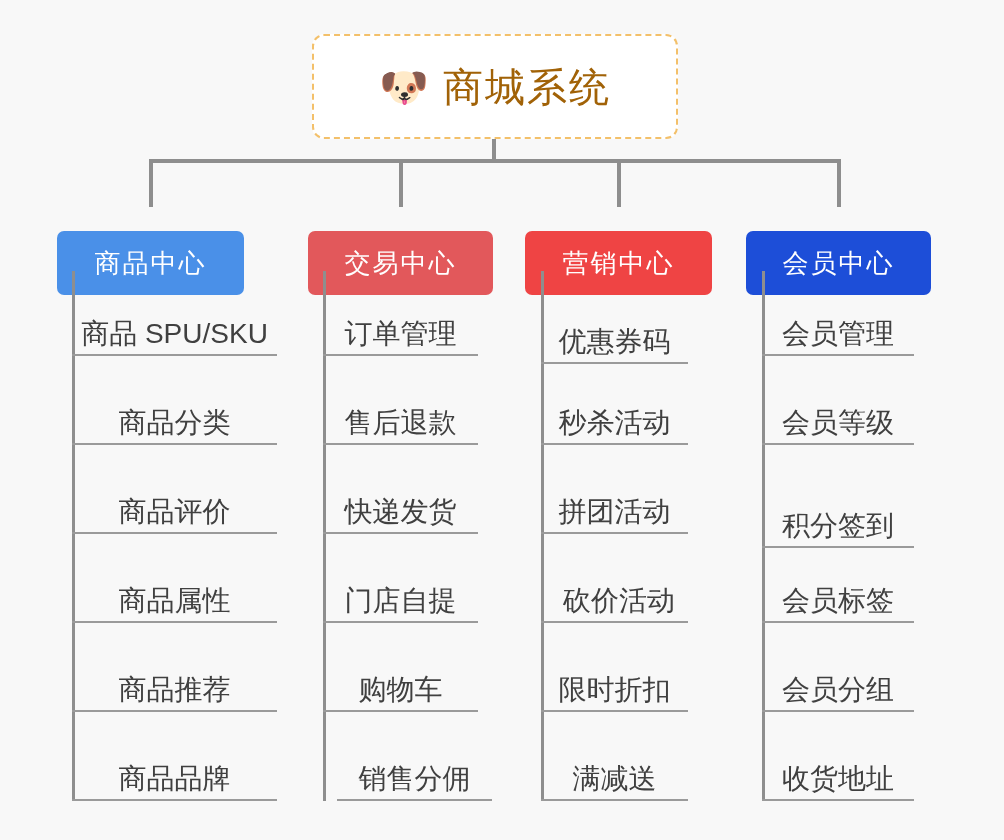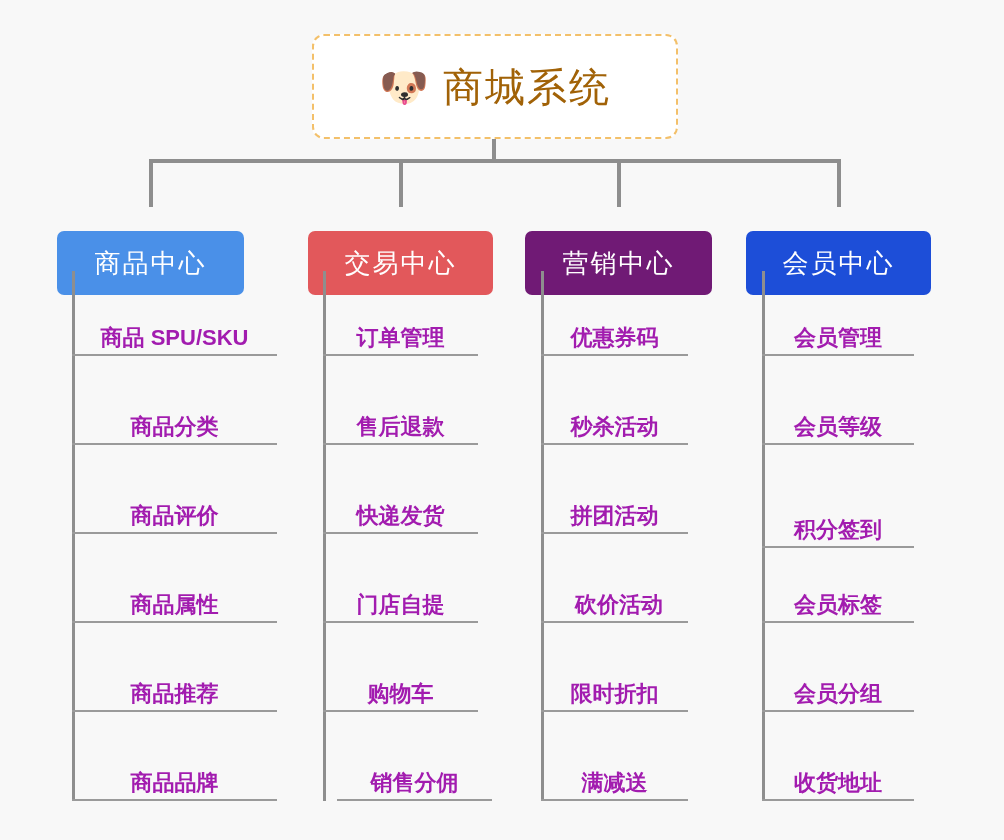--- a/index.html
+++ b/index.html
@@ -108,25 +108,24 @@
     left: 0;
     height: 81px;
     box-sizing: border-box;
     border-bottom: 2px solid #9a9a9a;
     display: flex;
     align-items: flex-end;
     justify-content: center;
     padding: 0 10px 4px 10px;
   }
   .leaf-label {
-    color: #a21caf;
-    font-size: 22px;
+    color: #404040;
+    font-size: 28px;
     line-height: 1.15;
     white-space: nowrap;
-    font-weight: bold;
   }
 </style>
 </head>
 <body>
 
 <div id="canvas">
 
   <div class="root-node">
     <span class="root-emoji">🐶</span>
     <span class="root-title">商城系统</span>
@@ -142,21 +141,21 @@
       <div class="conn conn-drop" style="left: 836.5px;"></div>
     </div>
 
   <div id="cats">
       <div class="cat-box" style="left: 57px; width: 187px; background: rgb(74, 144, 232);">
         <span class="cat-label">商品中心</span>
       </div>
       <div class="cat-box" style="left: 308px; width: 185px; background: rgb(226, 88, 91);">
         <span class="cat-label">交易中心</span>
       </div>
-      <div class="cat-box" style="left: 525px; width: 187px; background: #701a75;">
+      <div class="cat-box" style="left: 525px; width: 187px; background: #ef4444;">
         <span class="cat-label">营销中心</span>
       </div>
       <div class="cat-box" style="left: 746px; width: 185px; background: #1d4ed8;">
         <span class="cat-label">会员中心</span>
       </div>
     </div>
   <div id="cols">
       <div class="leaf-col" style="left: 72px;">
         <div class="leaf-spine" style="height: 530px;"></div>
         <div class="leaf-item" style="top: 4px; width: 205px;">
@@ -194,21 +193,21 @@
         </div>
         <div class="leaf-item" style="top: 360px; width: 155px;">
           <span class="leaf-label">购物车</span>
         </div>
         <div class="leaf-item" style="top: 449px; width: 155px; margin-left: 14px;">
           <span class="leaf-label">销售分佣</span>
         </div>
       </div>
       <div class="leaf-col" style="left: 541px;">
         <div class="leaf-spine" style="height: 530px;"></div>
-        <div class="leaf-item" style="top: 4px; width: 147px;">
+        <div class="leaf-item" style="top: 12px; width: 147px;">
           <span class="leaf-label">优惠券码</span>
         </div>
         <div class="leaf-item" style="top: 93px; width: 147px;">
           <span class="leaf-label">秒杀活动</span>
         </div>
         <div class="leaf-item" style="top: 182px; width: 147px;">
           <span class="leaf-label">拼团活动</span>
         </div>
         <div class="leaf-item" style="top: 271px; width: 147px; padding-left: 19px;">
           <span class="leaf-label">砍价活动</span>

